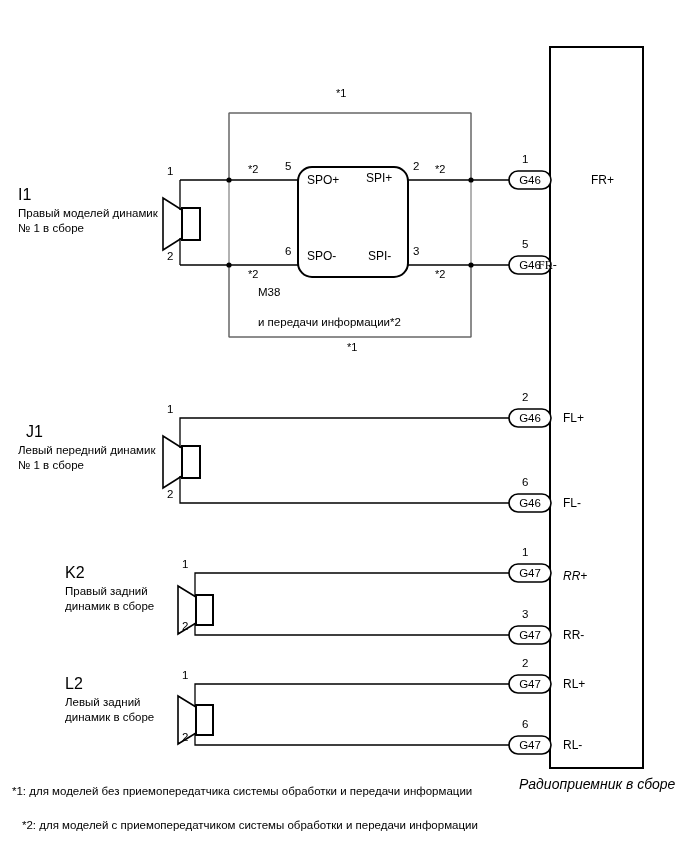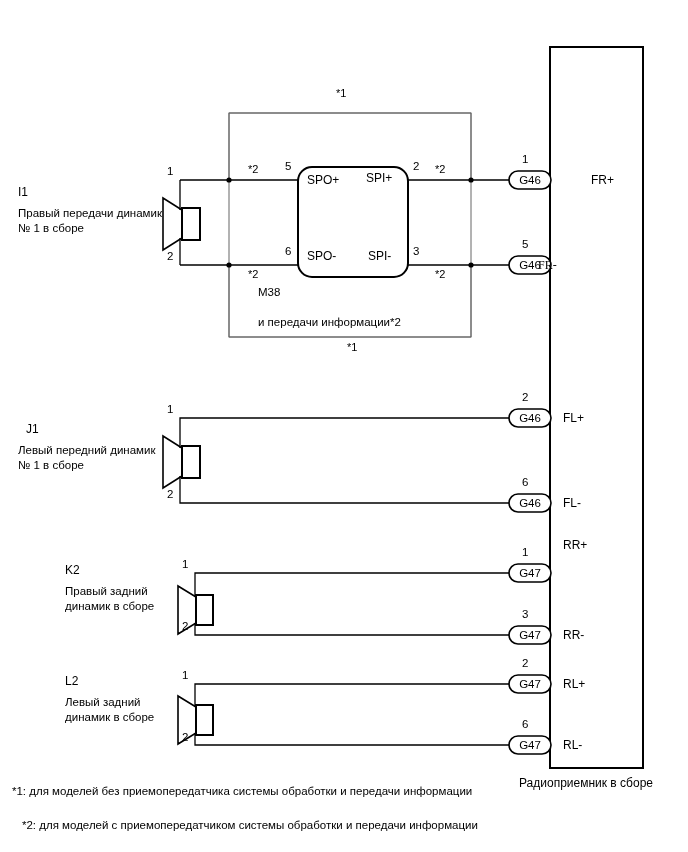--- a/index.html
+++ b/index.html
@@ -26,21 +26,21 @@
     height: 852px;
   }
   .txt {
     position: absolute;
     white-space: pre;
     font-family: "Liberation Sans", sans-serif;
     color: #000;
     line-height: 1.25;
   }
   .lbl-id {
-    font-size: 12px;
+    font-size: 16px;
     text-align: center;
   }
   .lbl-desc {
     font-size: 11.5px;
   }
   .pin-num {
     font-size: 11.5px;
   }
   .port-name {
     font-size: 12px;
@@ -51,21 +51,22 @@
   .sig-name {
     font-size: 12px;
   }
   .note-mark {
     font-size: 11px;
   }
   .footnote {
     font-size: 11.5px;
   }
   .radio-caption {
-    font-size: 12px;
+    font-size: 14px;
+    font-style: italic;
   }
   .mod-title {
     font-size: 11.5px;
   }
 </style>
 </head>
 <body>
 
 <div id="diagram-root">
 
@@ -118,21 +119,21 @@
       <rect x="509" y="409" width="42" height="18" rx="9" ry="9" fill="#fff" stroke="#000" stroke-width="1.6"></rect>
       <rect x="509" y="494" width="42" height="18" rx="9" ry="9" fill="#fff" stroke="#000" stroke-width="1.6"></rect>
       <rect x="509" y="564" width="42" height="18" rx="9" ry="9" fill="#fff" stroke="#000" stroke-width="1.6"></rect>
       <rect x="509" y="626" width="42" height="18" rx="9" ry="9" fill="#fff" stroke="#000" stroke-width="1.6"></rect>
       <rect x="509" y="675" width="42" height="18" rx="9" ry="9" fill="#fff" stroke="#000" stroke-width="1.6"></rect>
       <rect x="509" y="736" width="42" height="18" rx="9" ry="9" fill="#fff" stroke="#000" stroke-width="1.6"></rect>
     </g>
   </svg>
 
   <div class="txt lbl-id" style="left:18px; top:185px;">I1</div>
-  <div class="txt lbl-desc" style="left:18px; top:206px;">Правый передачи динамик</div>
+  <div class="txt lbl-desc" style="left:18px; top:206px;">Правый моделей динамик</div>
   <div class="txt lbl-desc" style="left:18px; top:221px;">№ 1 в сборе</div>
   <div class="txt pin-num" style="left:167px; top:164px;">1</div>
   <div class="txt pin-num" style="left:167px; top:249px;">2</div>
 
   <div class="txt lbl-id" style="left:18px; top:422px;margin-left:8px;">J1</div>
   <div class="txt lbl-desc" style="left:18px; top:443px;">Левый передний динамик</div>
   <div class="txt lbl-desc" style="left:18px; top:458px;">№ 1 в сборе</div>
   <div class="txt pin-num" style="left:167px; top:402px;">1</div>
   <div class="txt pin-num" style="left:167px; top:487px;">2</div>
 
@@ -180,21 +181,21 @@
   <div class="txt conn-text" style="left:514px; top:411px; width:32px; text-align:center;">G46</div>
   <div class="txt pin-num" style="left:522px; top:390px;">2</div>
   <div class="txt sig-name" style="left:563px; top:411px;">FL+</div>
 
   <div class="txt conn-text" style="left:514px; top:496px; width:32px; text-align:center;">G46</div>
   <div class="txt pin-num" style="left:522px; top:475px;">6</div>
   <div class="txt sig-name" style="left:563px; top:496px;">FL-</div>
 
   <div class="txt conn-text" style="left:514px; top:566px; width:32px; text-align:center;">G47</div>
   <div class="txt pin-num" style="left:522px; top:545px;">1</div>
-  <div class="txt sig-name" style="left:563px; top:538px;">RR+</div>
+  <div class="txt sig-name" style="left:563px; top:569px;font-style:italic;">RR+</div>
 
   <div class="txt conn-text" style="left:514px; top:628px; width:32px; text-align:center;">G47</div>
   <div class="txt pin-num" style="left:522px; top:607px;">3</div>
   <div class="txt sig-name" style="left:563px; top:628px;">RR-</div>
 
   <div class="txt conn-text" style="left:514px; top:677px; width:32px; text-align:center;">G47</div>
   <div class="txt pin-num" style="left:522px; top:656px;">2</div>
   <div class="txt sig-name" style="left:563px; top:677px;">RL+</div>
 
   <div class="txt conn-text" style="left:514px; top:738px; width:32px; text-align:center;">G47</div>

